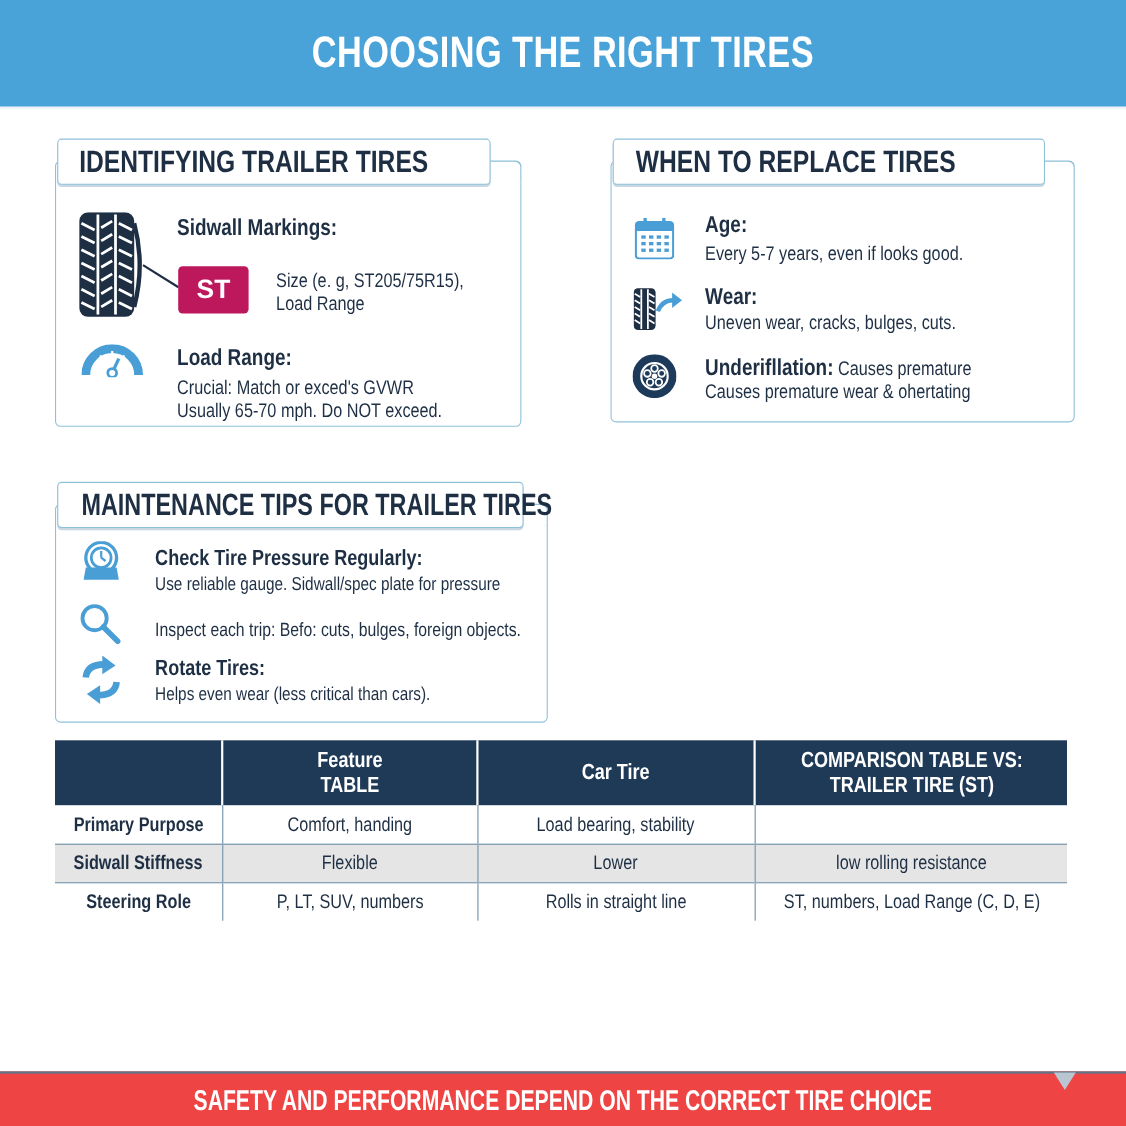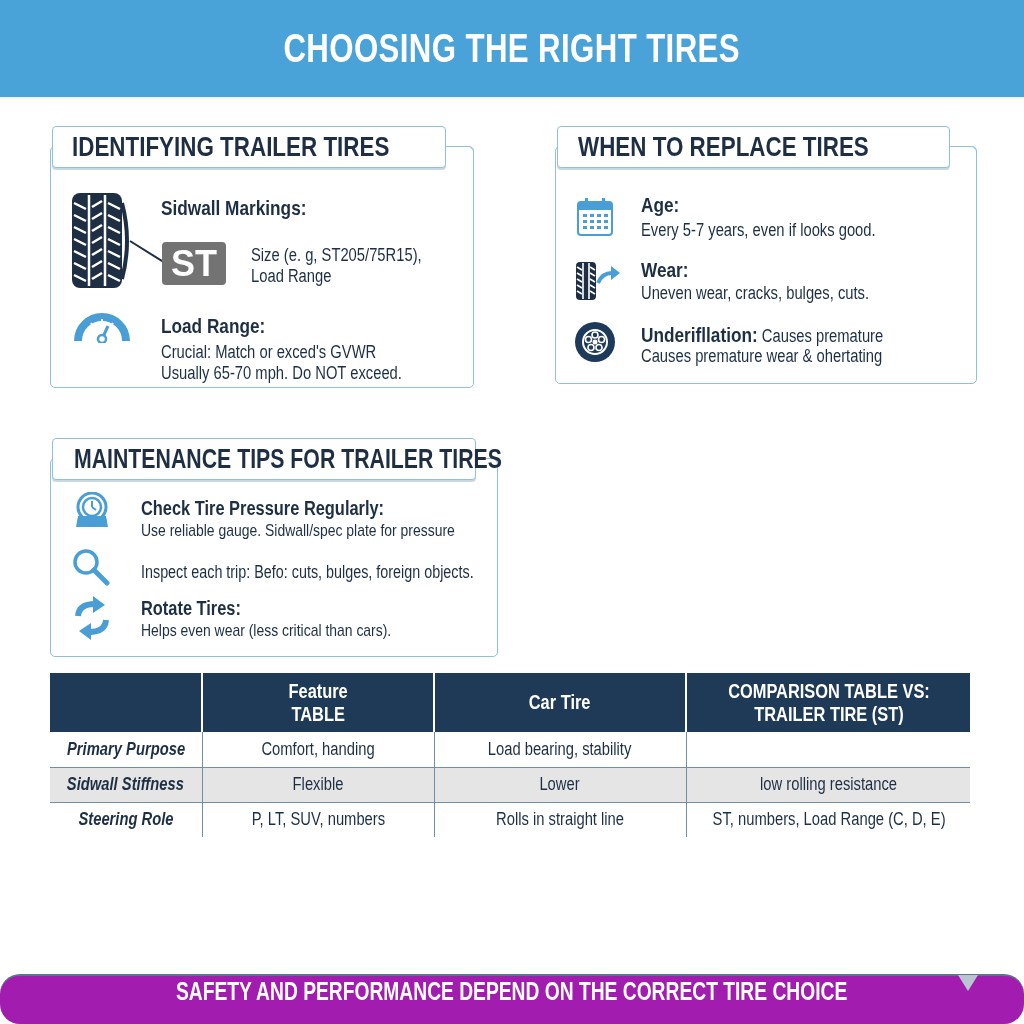--- a/index.html
+++ b/index.html
@@ -16,35 +16,35 @@
   .card-title-box { position: absolute; border: 1.5px solid #8fc1d9; border-radius: 4px; background: #ffffff; box-shadow: 0 2px 0 #c9d7e2; }
   .card-title { position: absolute; font-weight: bold; color: #1e2f44; font-size: 28px; white-space: nowrap; transform: scaleX(0.8); transform-origin: left center; }
   .connector { position: absolute; border-top: 1.5px solid #8fc1d9; border-right: 1.5px solid #8fc1d9; border-top-right-radius: 6px; background: #fff; }
 
   .item-head { position: absolute; font-weight: bold; font-size: 21px; color: #1e2f44; white-space: nowrap; transform: scaleX(0.82); transform-origin: left center; }
   .item-text { position: absolute; font-size: 18px; color: #1e2f44; white-space: nowrap; transform: scaleX(0.82); transform-origin: left center; line-height: 22px; }
   .item-text-inline { font-weight: normal; }
 
   .icon { position: absolute; }
 
-  .st-badge { position: absolute; left: 162px; top: 242px; width: 64px; height: 43px; background: #737373; border-radius: 4px; color: #fff; font-weight: bold; font-size: 36px; display: flex; align-items: center; justify-content: center; }
+  .st-badge { position: absolute; left: 162px; top: 242px; width: 64px; height: 43px; background: #be185d; border-radius: 4px; color: #fff; font-weight: bold; font-size: 24px; display: flex; align-items: center; justify-content: center; }
   .st-line { position: absolute; left: 130px; top: 240px; width: 38px; height: 2px; background: #1e2f44; transform: rotate(32deg); transform-origin: left center; }
 
   
   .tbl { position: absolute; left: 50px; top: 673px; width: 920px; border-collapse: collapse; table-layout: fixed; }
   .tbl th { background: #1f3a57; color: #fff; font-weight: bold; font-size: 20px; height: 59px; line-height: 23px; text-align: center; border-left: 2px solid #ffffff; vertical-align: middle; }
   .tbl th:first-child { border-left: none; }
   .tbl td { height: 35px; font-size: 18px; text-align: center; color: #1e2f44; border-top: 1.5px solid #6f8fa8; border-left: 1.5px solid #6f8fa8; vertical-align: middle; white-space: nowrap; overflow: visible; }
-  .tbl td:first-child { border-left: none; font-weight: bold; font-style: italic; }
+  .tbl td:first-child { border-left: none; font-weight: bold; }
   .tbl tr.first td { border-top: none; }
   .tbl tr.shade td { background: #e5e5e5; }
   .th-inner, .td-inner { display: inline-block; transform: scaleX(0.82); transform-origin: center; white-space: nowrap; }
 
   
-  .footer { position: absolute; left: 0; top: 974px; width: 1024px; height: 50px; background: #a21caf; border-top: 2px solid #5f7488; display: flex; justify-content: center; border-radius: 20px; }
+  .footer { position: absolute; left: 0; top: 974px; width: 1024px; height: 50px; background: #ef4444; border-top: 2px solid #5f7488; display: flex; align-items: center; justify-content: center; }
   .footer-text { color: #ffffff; font-weight: bold; font-size: 26px; transform: scaleX(0.74); transform-origin: center; white-space: nowrap; }
   .footer-notch { position: absolute; left: 958px; top: 975px; width: 0; height: 0; border-left: 10px solid transparent; border-right: 10px solid transparent; border-top: 16px solid #b9c6d2; }
 </style>
 </head>
 <body>
 
 <div class="header">
   <span class="header-title">CHOOSING THE RIGHT TIRES</span>
 </div>
 <div class="header-shadow"></div>

